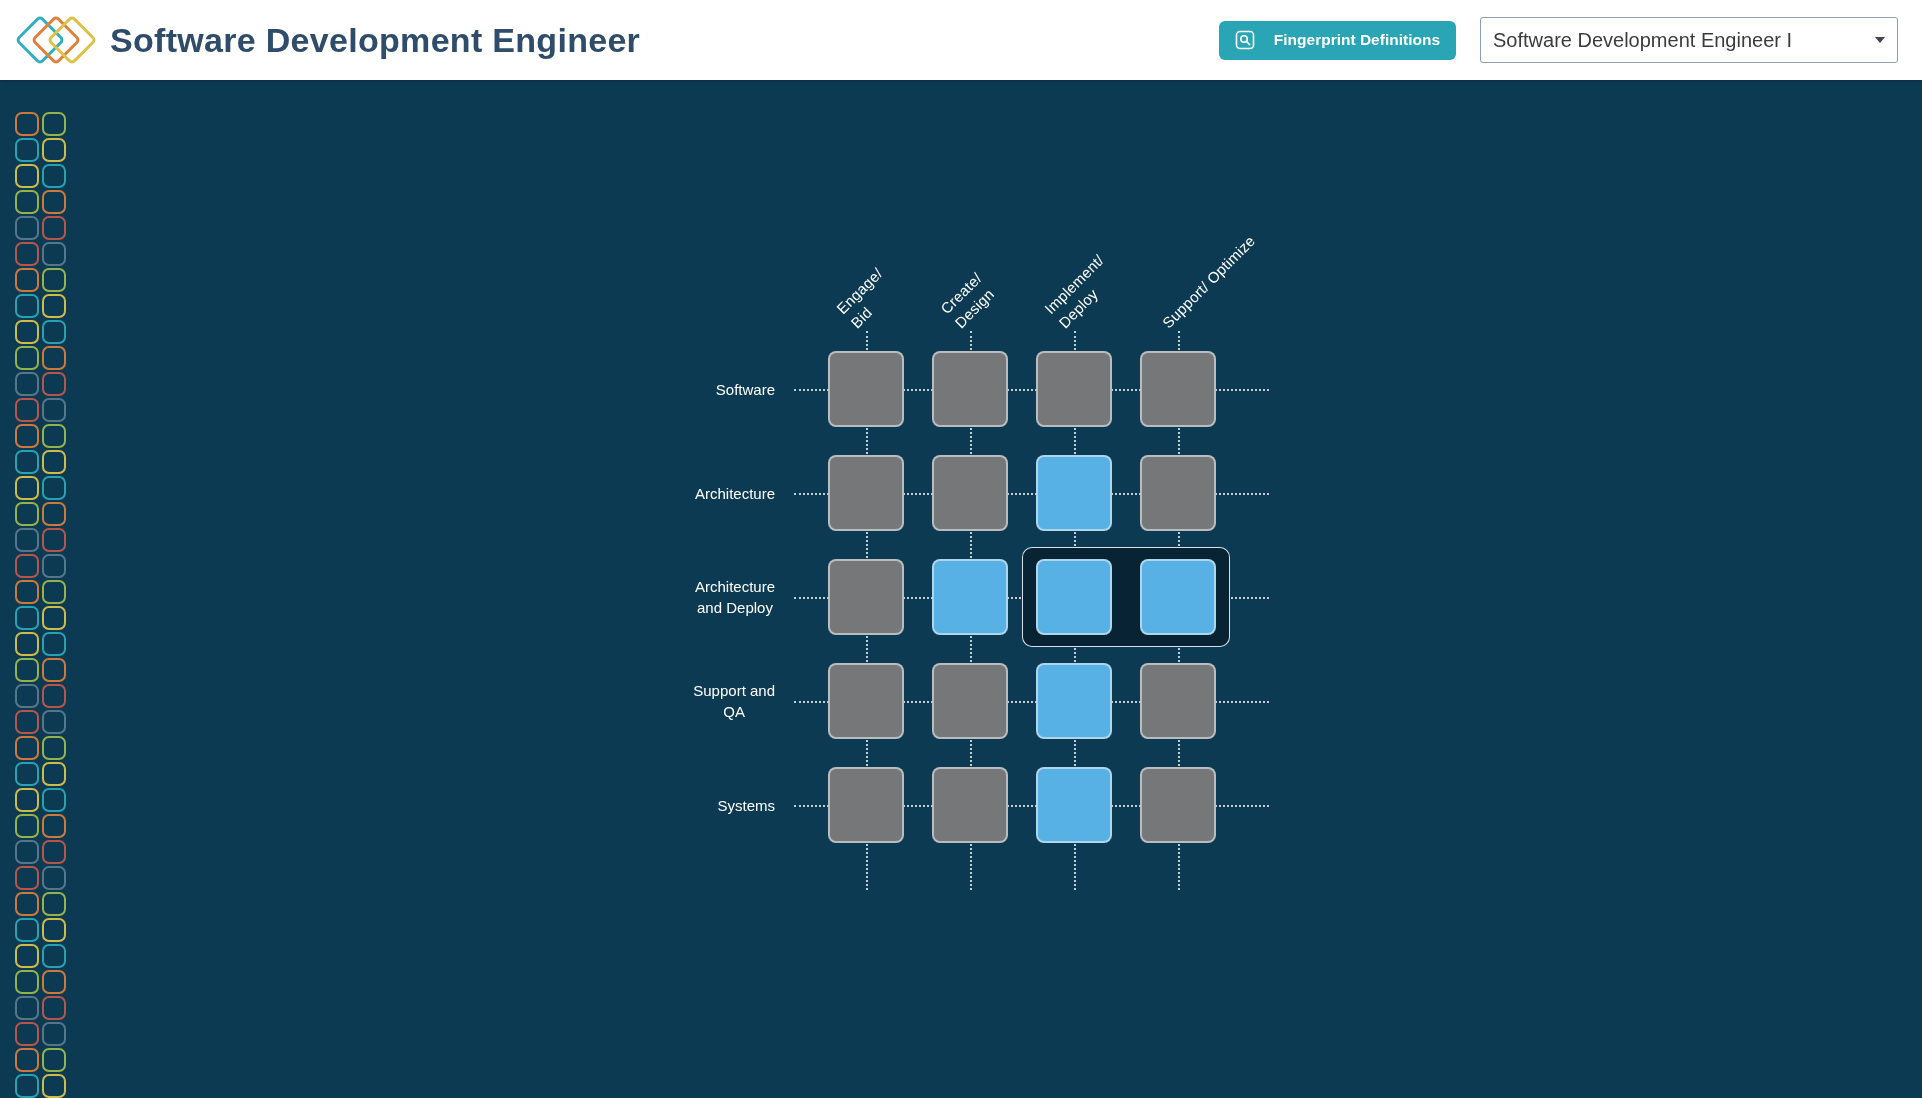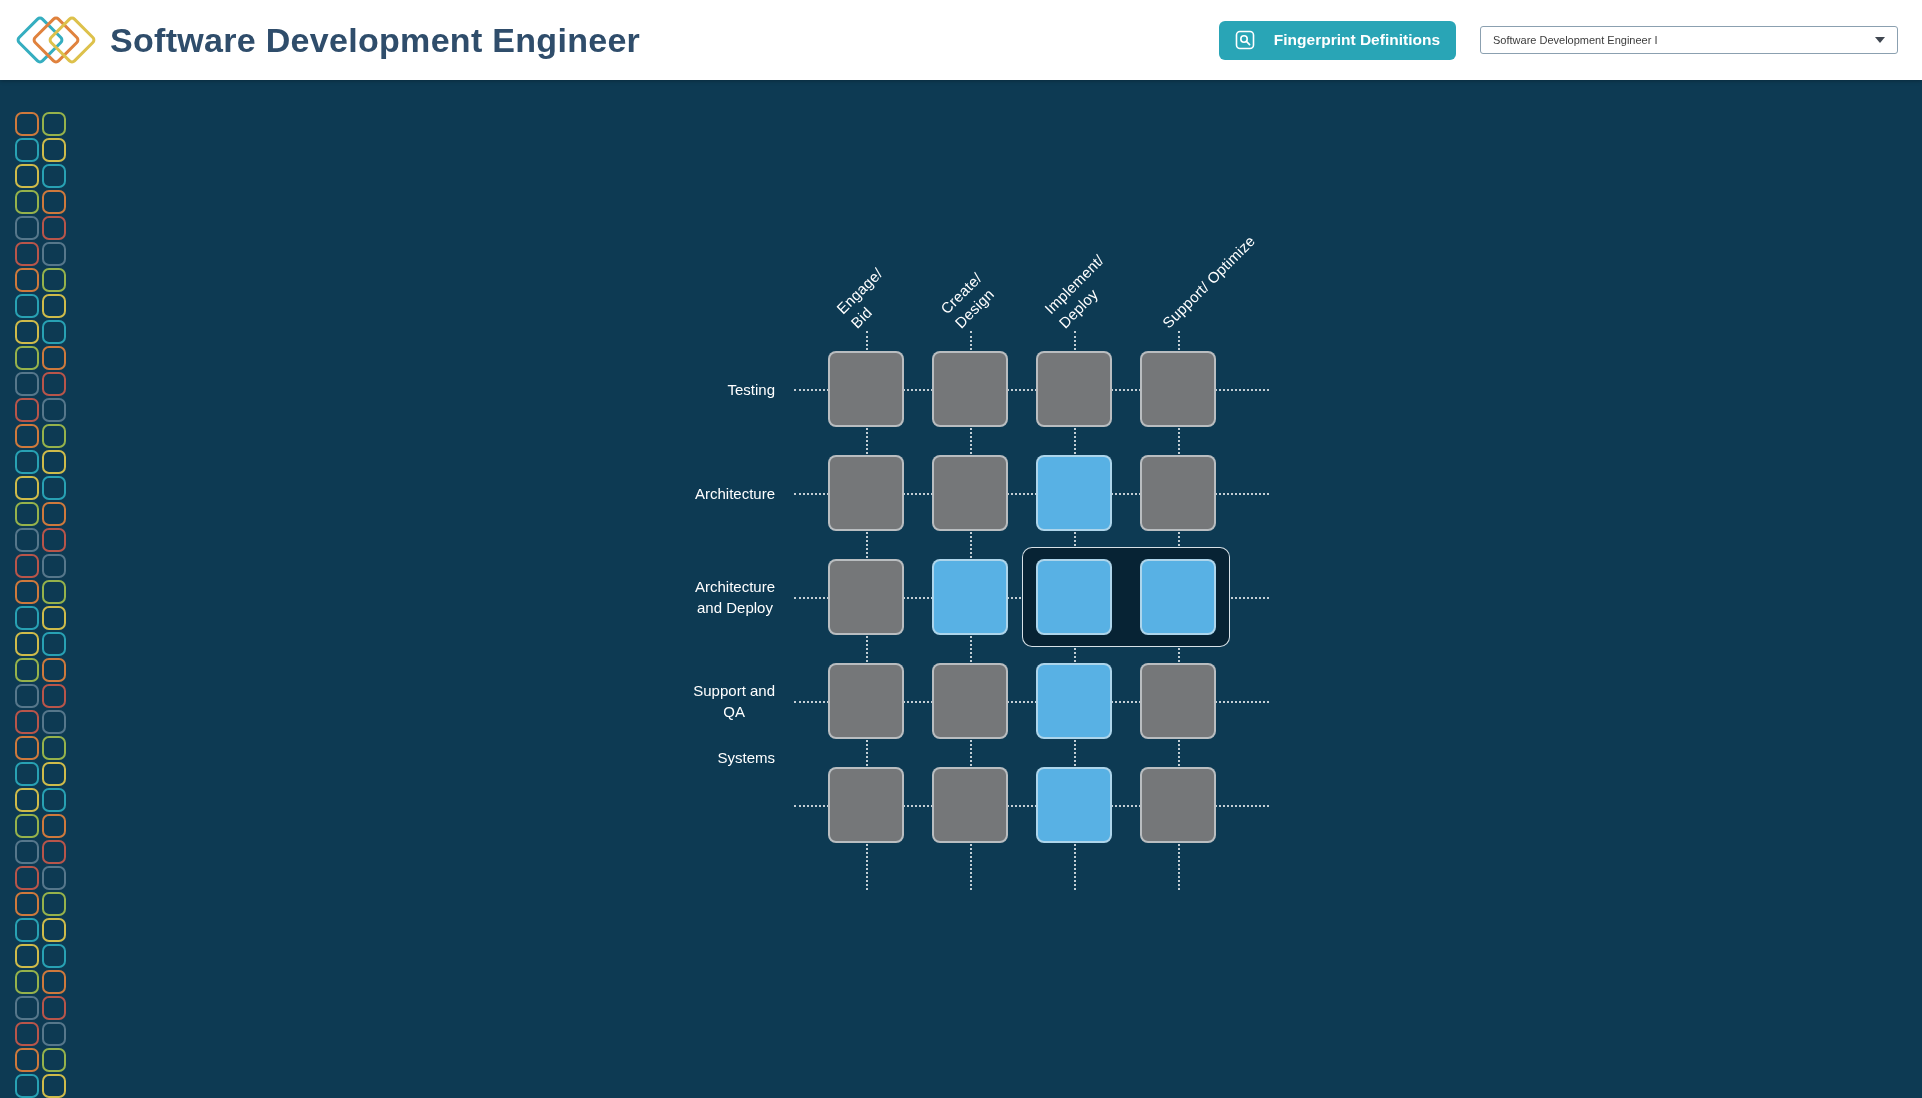--- a/index.html
+++ b/index.html
@@ -13,22 +13,22 @@
   .diamond{position:absolute;top:50%;width:30px;height:30px;border:3px solid;border-radius:5px;
            transform:translateY(-50%) rotate(45deg);background:transparent;}
   .d1{left:4px;border-color:#35aec0;}
   .d2{left:20px;border-color:#e0823d;}
   .d3{left:36px;border-color:#ddc14b;}
   h1{margin:0 0 0 12px;font-size:34px;font-weight:700;color:#2f4d6b;letter-spacing:.3px;flex:0 0 auto;}
   .header-right{margin-left:auto;display:flex;align-items:center;gap:24px;margin-right:24px;}
   .fp-btn{display:flex;align-items:center;gap:19px;height:39px;padding:0 16px;background:#29a5b6;border:none;
           border-radius:6px;color:#fff;font-size:15.5px;font-weight:700;font-family:inherit;cursor:pointer;}
   .fp-btn svg{display:block;}
-  .role-select{position:relative;width:418px;height:28px;background:#fff;border:1px solid #8ba0b0;border-radius:3px;
-               display:flex;align-items:center;padding:0 34px 0 12px;box-sizing:border-box;font-size:11px;
+  .role-select{position:relative;width:418px;height:46px;background:#fff;border:1px solid #8ba0b0;border-radius:3px;
+               display:flex;align-items:center;padding:0 34px 0 12px;box-sizing:border-box;font-size:20px;
                color:#3c3c3c;cursor:pointer;white-space:nowrap;overflow:hidden;}
   .chev{position:absolute;right:12px;top:50%;margin-top:-3px;width:0;height:0;
         border-left:5px solid transparent;border-right:5px solid transparent;border-top:6px solid #3f4650;}
 
   
   .strip{position:absolute;left:15px;top:112px;bottom:0;width:56px;overflow:hidden;z-index:1;
          display:flex;flex-direction:column;gap:2px;}
   .chain-row{display:flex;gap:3px;flex:0 0 auto;}
   .chain-box{width:24px;height:24px;box-sizing:border-box;border:2.5px solid;border-radius:7px;opacity:.95;flex:0 0 auto;}
 
@@ -246,31 +246,31 @@
       <div class="vline" style="left: 1074px; top: 331px; height: 559px;"></div>
       <div class="collab-wrap" style="left: 1068px; top: 332px;">
         <div class="collab">Implement/
 Deploy</div>
       </div>
       <div class="vline" style="left: 1178px; top: 331px; height: 559px;"></div>
       <div class="collab-wrap" style="left: 1172px; top: 332px;">
         <div class="collab">Support/ Optimize</div>
       </div>
       <div class="hline" style="top: 389px; left: 794px; width: 475px;"></div>
-      <div class="rowlab" style="top: 389px; right: 1147px;">Testing</div>
+      <div class="rowlab" style="top: 389px; right: 1147px;">Software</div>
       <div class="hline" style="top: 493px; left: 794px; width: 475px;"></div>
       <div class="rowlab" style="top: 493px; right: 1147px;">Architecture</div>
       <div class="hline" style="top: 597px; left: 794px; width: 475px;"></div>
       <div class="rowlab" style="top: 597px; right: 1147px;">Architecture
 and Deploy</div>
       <div class="hline" style="top: 701px; left: 794px; width: 475px;"></div>
       <div class="rowlab" style="top: 701px; right: 1147px;">Support and
 QA</div>
       <div class="hline" style="top: 805px; left: 794px; width: 475px;"></div>
-      <div class="rowlab" style="top: 757px; right: 1147px;">Systems</div>
+      <div class="rowlab" style="top: 805px; right: 1147px;">Systems</div>
       <div class="selbox" style="left: 1022px; top: 547px; width: 208px; height: 100px; background: rgb(7, 35, 52);"></div>
       <div class="cell" style="left: 828px; top: 351px; background: rgb(117, 119, 121);"></div>
       <div class="cell" style="left: 932px; top: 351px; background: rgb(117, 119, 121);"></div>
       <div class="cell" style="left: 1036px; top: 351px; background: rgb(117, 119, 121);"></div>
       <div class="cell" style="left: 1140px; top: 351px; background: rgb(117, 119, 121);"></div>
       <div class="cell" style="left: 828px; top: 455px; background: rgb(117, 119, 121);"></div>
       <div class="cell" style="left: 932px; top: 455px; background: rgb(117, 119, 121);"></div>
       <div class="cell" style="left: 1036px; top: 455px; background: rgb(88, 177, 228);"></div>
       <div class="cell" style="left: 1140px; top: 455px; background: rgb(117, 119, 121);"></div>
       <div class="cell" style="left: 828px; top: 559px; background: rgb(117, 119, 121);"></div>

